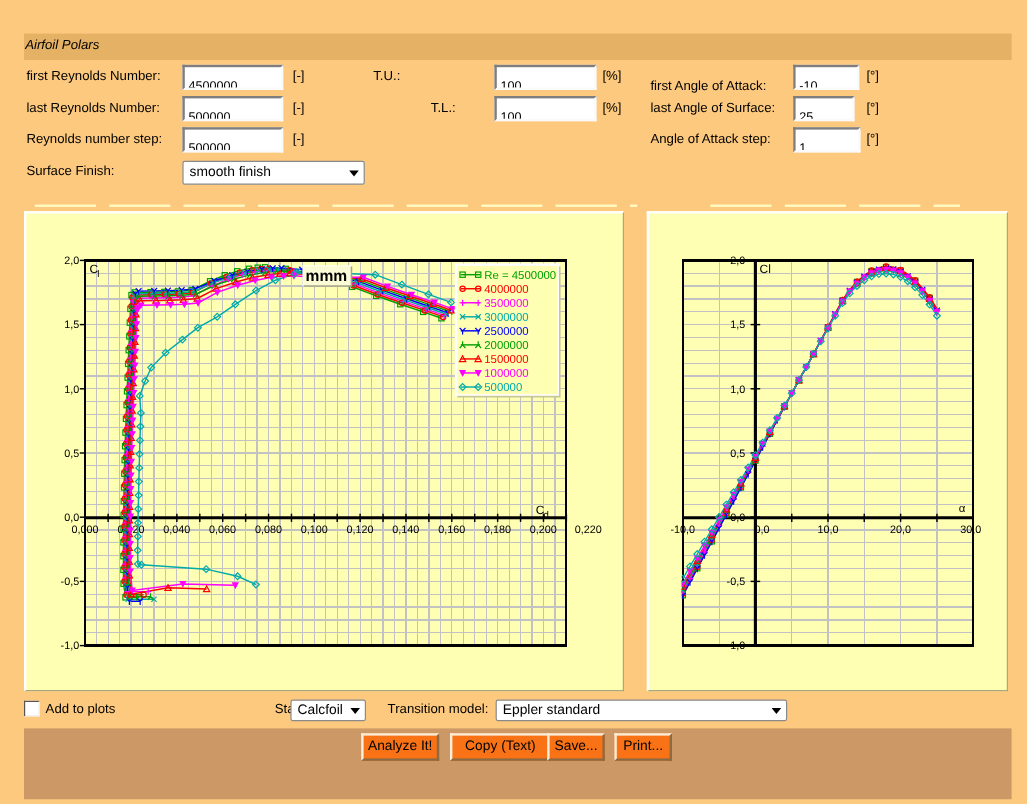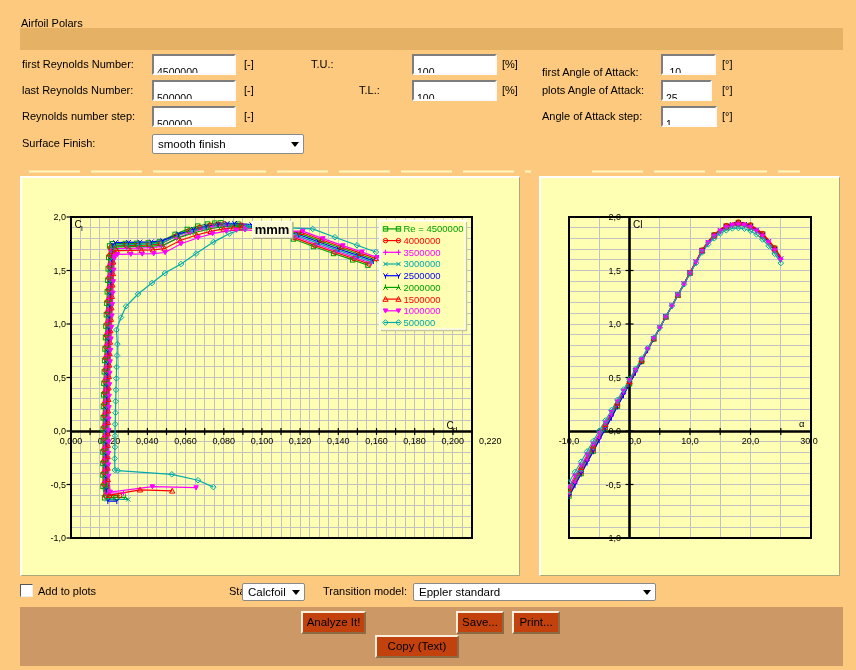--- a/index.html
+++ b/index.html
@@ -1,43 +1,43 @@
 <!DOCTYPE html>
 <html><head><meta charset="utf-8"><style>
 html,body{margin:0;padding:0;}
 body{width:856px;height:670px;background:#FDC97E;font-family:"Liberation Sans",sans-serif;position:relative;overflow:hidden;}
 .abs{position:absolute;}
 .lbl{position:absolute;font-size:11px;color:#000;white-space:nowrap;}
 input.tb{position:absolute;box-sizing:border-box;height:21px;background:#fff;border:2px solid;border-color:#7E7E7E #FAFAFA #FAFAFA #7E7E7E;font-family:"Liberation Sans",sans-serif;font-size:10.5px;padding:14px 0 0 3px;margin:0;color:#000;}
 .sel{position:absolute;box-sizing:border-box;background:#fff;border:1px solid #8A8A8A;border-radius:2px;font-size:11.5px;color:#000;padding-left:5px;display:flex;align-items:center;}
 .sel .ar{position:absolute;right:4px;top:50%;margin-top:-2px;width:0;height:0;border-left:4.5px solid transparent;border-right:4.5px solid transparent;border-top:5px solid #000;}
 .panel{position:absolute;background:#FEFFB2;box-sizing:border-box;border-top:2px solid #fff;border-left:2px solid #fff;border-right:1px solid #A8A87C;border-bottom:1px solid #A8A87C;}
-.btn{position:absolute;box-sizing:border-box;height:23px;background:#c2410c;border:2px solid;border-color:#FBEEDB #8E6A42 #8E6A42 #FBEEDB;font-family:"Liberation Sans",sans-serif;font-size:11.5px;color:#000;text-align:center;line-height:19px;}
+.btn{position:absolute;box-sizing:border-box;height:23px;background:#f97316;border:2px solid;border-color:#FBEEDB #8E6A42 #8E6A42 #FBEEDB;font-family:"Liberation Sans",sans-serif;font-size:11.5px;color:#000;text-align:center;line-height:19px;}
 </style></head>
 <body>
 <div class="abs" style="left:20px;top:28px;width:823px;height:22px;background:#E5B164;"></div>
-<div class="lbl" style="left:21px;top:17px;">Airfoil Polars</div>
+<div class="lbl" style="left:21px;top:32px;font-style:italic;">Airfoil Polars</div>
 
 <div class="lbl" style="left:22px;top:58px;">first Reynolds Number:</div>
 <input class="tb" style="left: 152px; top: 54px; width: 84px;" value="4500000">
 <div class="lbl" style="left:244px;top:58px;">[-]</div>
 <div class="lbl" style="left:311px;top:58px;">T.U.:</div>
 <input class="tb" style="left: 412px; top: 54px; width: 85px;" value="100">
 <div class="lbl" style="left:502px;top:58px;">[%]</div>
 <div class="lbl" style="left:542px;top:66px;">first Angle of Attack:</div>
 <input class="tb" style="left: 661px; top: 54px; width: 55px;" value="-10">
 <div class="lbl" style="left:722px;top:58px;">[°]</div>
 
 <div class="lbl" style="left:22px;top:84px;">last Reynolds Number:</div>
 <input class="tb" style="left: 152px; top: 80px; width: 84px;" value="500000">
 <div class="lbl" style="left:244px;top:84px;">[-]</div>
 <div class="lbl" style="left:311px;top:84px;margin-left:48px;">T.L.:</div>
 <input class="tb" style="left: 412px; top: 80px; width: 85px;" value="100">
 <div class="lbl" style="left:502px;top:84px;">[%]</div>
-<div class="lbl" style="left:542px;top:84px;">plots Angle of Attack:</div>
+<div class="lbl" style="left:542px;top:84px;">last Angle of Surface:</div>
 <input class="tb" style="left: 661px; top: 80px; width: 51px;" value="25">
 <div class="lbl" style="left:722px;top:84px;">[°]</div>
 
 <div class="lbl" style="left:22px;top:110px;text-align:right;">Reynolds number step:</div>
 <input class="tb" style="left: 152px; top: 106px; width: 84px;" value="500000">
 <div class="lbl" style="left:244px;top:110px;">[-]</div>
 <div class="lbl" style="left:542px;top:110px;">Angle of Attack step:</div>
 <input class="tb" style="left: 661px; top: 106px; width: 56px;" value="1">
 <div class="lbl" style="left:722px;top:110px;">[°]</div>
 
@@ -49,21 +49,21 @@
 
 <div class="lbl" style="left:38px;top:585px;">Add to plots</div>
 <div class="abs" style="left:20px;top:584px;width:13px;height:13px;background:#fff;box-sizing:border-box;border:1px solid #555;border-right-color:#eee;border-bottom-color:#eee;"></div>
 <div class="lbl" style="left:181px;top:585px;margin-left:48px;">Stall model:</div>
 <div class="sel" style="left:242px;top:583px;width:63px;height:18px;">Calcfoil<span class="ar"></span></div>
 <div class="lbl" style="left:323px;top:585px;">Transition model:</div>
 <div class="sel" style="left:413px;top:583px;width:243px;height:18px;">Eppler standard<span class="ar"></span></div>
 
 <div class="abs" style="left:20px;top:607px;width:823px;height:59px;background:#CC9966;"></div>
 <div class="btn" style="left:301px;top:611px;width:65px;">Analyze It!</div>
-<div class="btn" style="left:375px;top:635px;width:84px;">Copy (Text)</div>
+<div class="btn" style="left:375px;top:611px;width:84px;">Copy (Text)</div>
 <div class="btn" style="left:456px;top:611px;width:48px;">Save...</div>
 <div class="btn" style="left:512px;top:611px;width:48px;">Print...</div>
 
 <svg class="abs" style="left:0;top:0;" width="856" height="670" viewBox="0 0 856 670" font-family="Liberation Sans,sans-serif">
 <defs>
 <g id="mk0" stroke="#00A000" fill="none" stroke-width="1">
         <rect x="-2.2" y="-2.2" width="4.4" height="4.4"></rect>
       </g>
 <g id="mk1" stroke="#FF0000" fill="none" stroke-width="1">
         <circle r="2.2"></circle>

